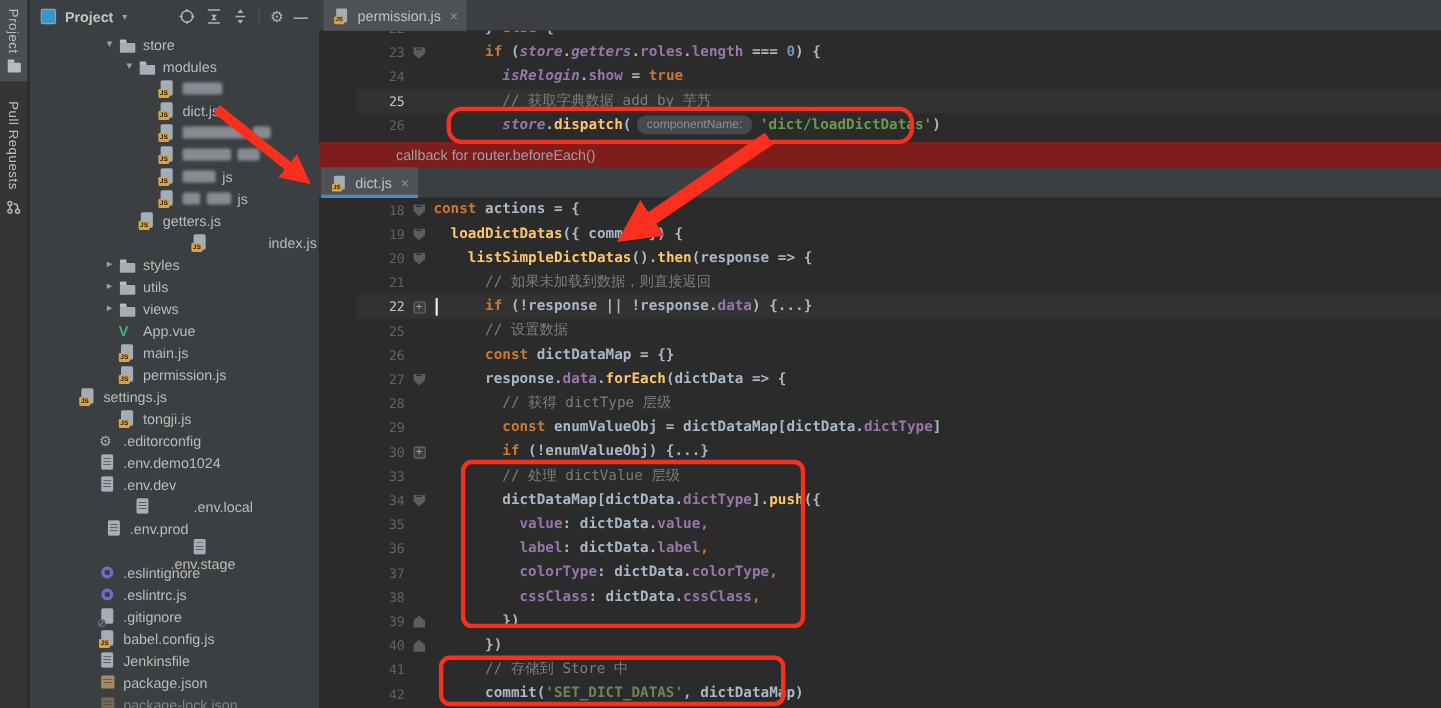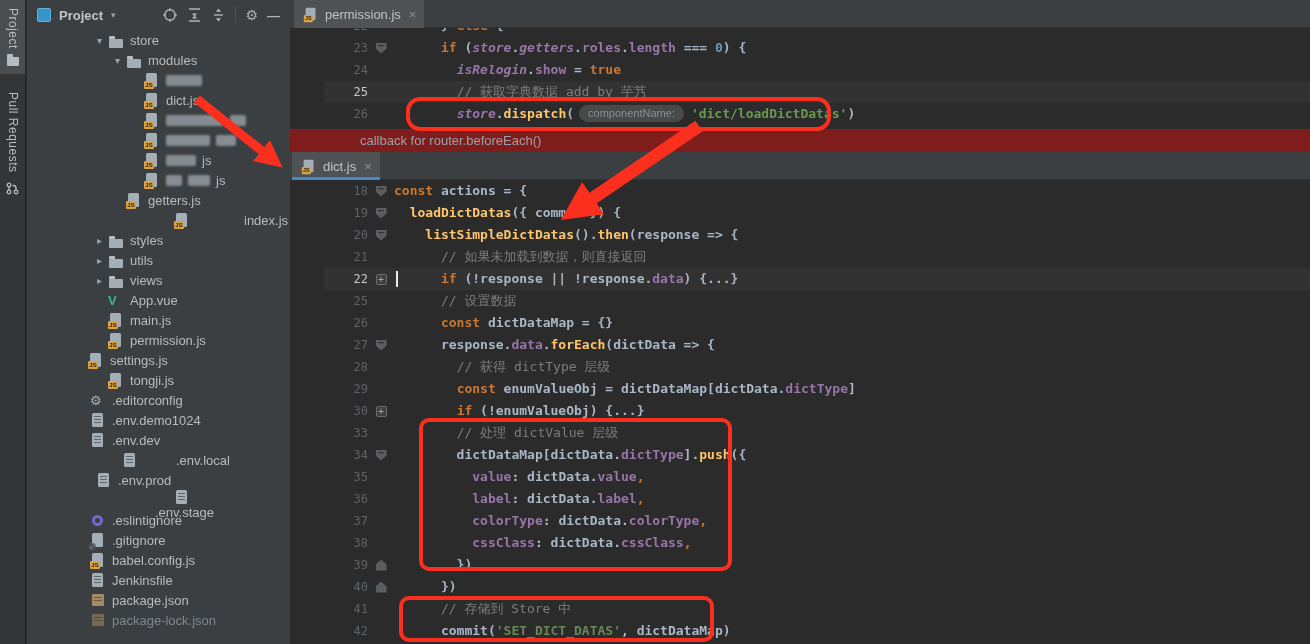--- a/index.html
+++ b/index.html
@@ -284,21 +284,21 @@
           <span class="lbl">main.js</span>
         </div>
         <div class="trow" style="padding-left: 64px;">
           <span class="chev"></span>
           <span class="fic">
             <span class="pagei"></span>
             <span class="jsbadge">JS</span>
           </span>
           <span class="lbl">permission.js</span>
         </div>
-        <div class="trow" style="padding-left: 44px;">
+        <div class="trow" style="padding-left: 28px;">
           <span class="chev"></span>
           <span class="fic">
             <span class="pagei"></span>
             <span class="jsbadge">JS</span>
           </span>
           <span class="lbl">settings.js</span>
         </div>
         <div class="trow" style="padding-left: 64px;">
           <span class="chev"></span>
           <span class="fic">
@@ -346,20 +346,27 @@
             <span class="pagei lines"></span>
           </span>
           <span class="lbl">.env.stage</span>
         </div>
         <div class="trow" style="padding-left: 46px;">
           <span class="chev"></span>
           <span class="fic">
             <span class="eslinti"></span>
           </span>
           <span class="lbl">.eslintignore</span>
+        </div>
+        <div class="trow" style="padding-left: 46px;">
+          <span class="chev"></span>
+          <span class="fic">
+            <span class="eslinti"></span>
+          </span>
+          <span class="lbl">.eslintrc.js</span>
         </div>
         <div class="trow" style="padding-left: 46px;">
           <span class="chev"></span>
           <span class="fic">
             <span class="pagei"></span>
             <span class="giti"></span>
           </span>
           <span class="lbl">.gitignore</span>
         </div>
         <div class="trow" style="padding-left: 46px;">

